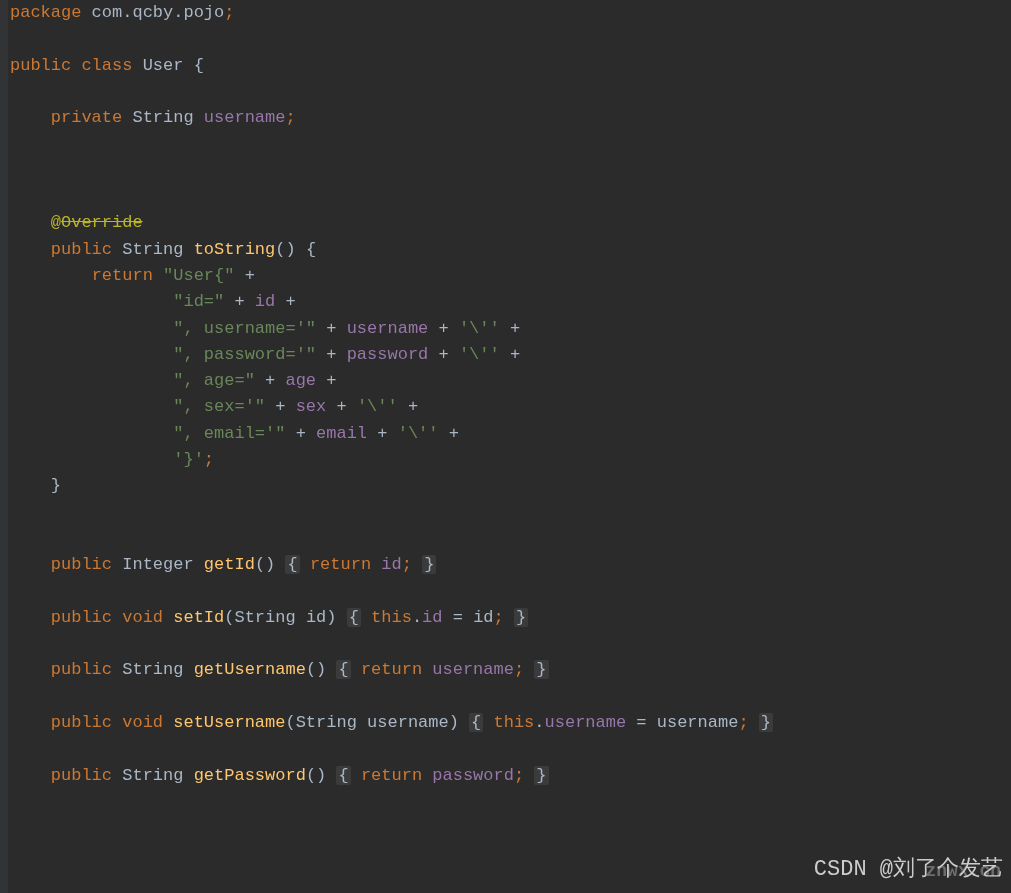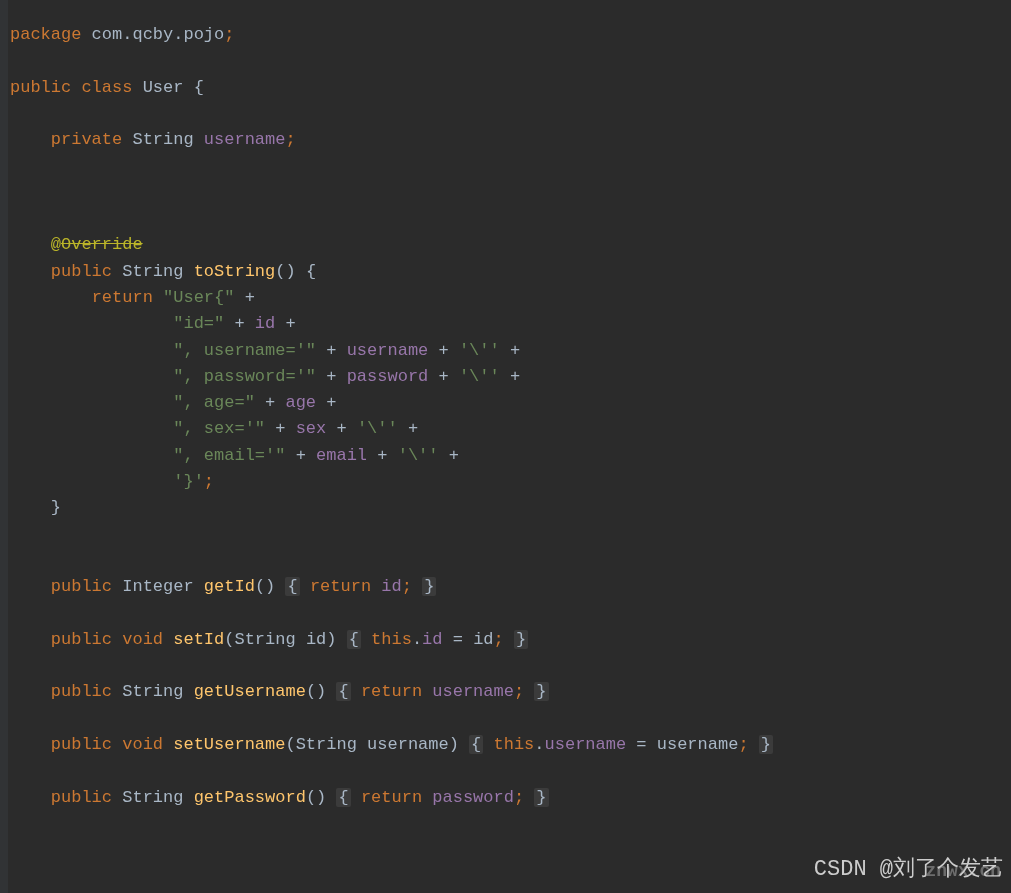--- a/index.html
+++ b/index.html
@@ -22,21 +22,20 @@
       position: absolute;
       left: 0;
       top: 0;
       width: 8px;
       height: 100%;
       background-color: #313335;
     }
     .code-area {
       padding-left: 10px;
       padding-top: 0;
-      margin-top: 22px;
     }
     .code-line {
       white-space: pre;
       height: 26.3px;
       display: flex;
       align-items: center;
     }
     .highlighted-line {
       background-color: #323232;
       width: 100%;

